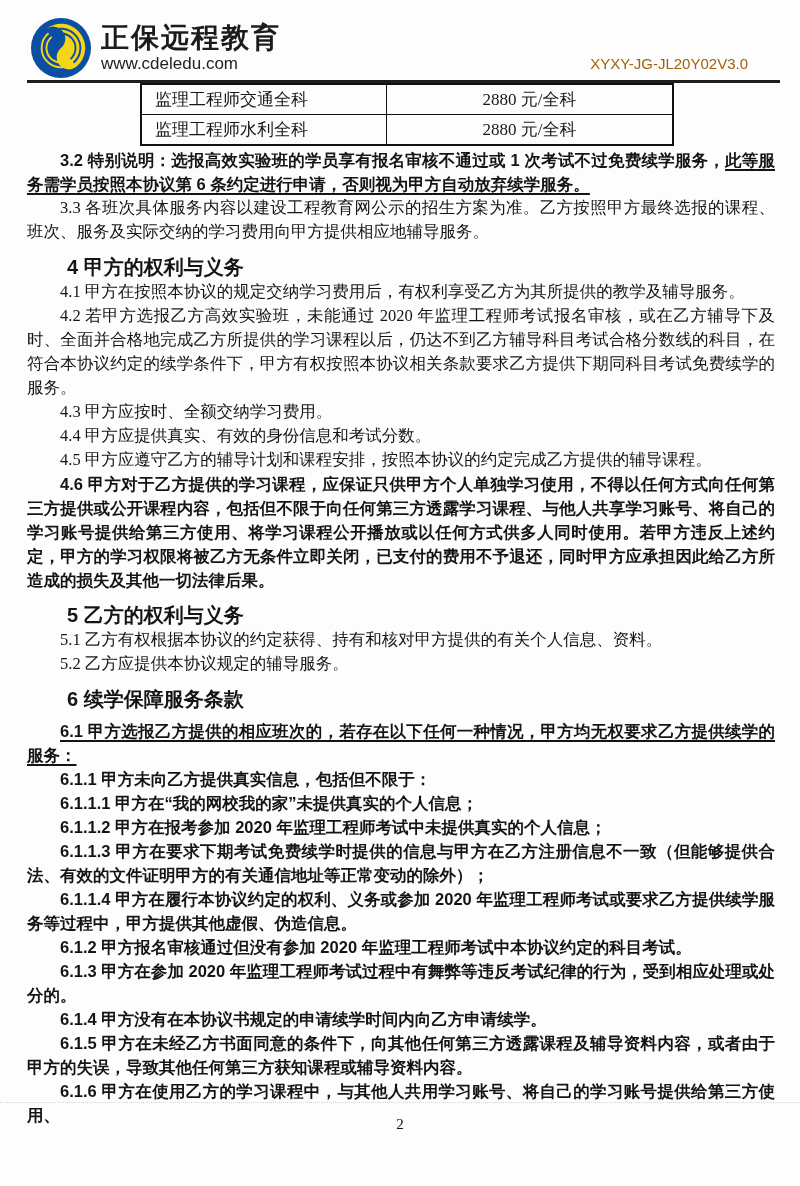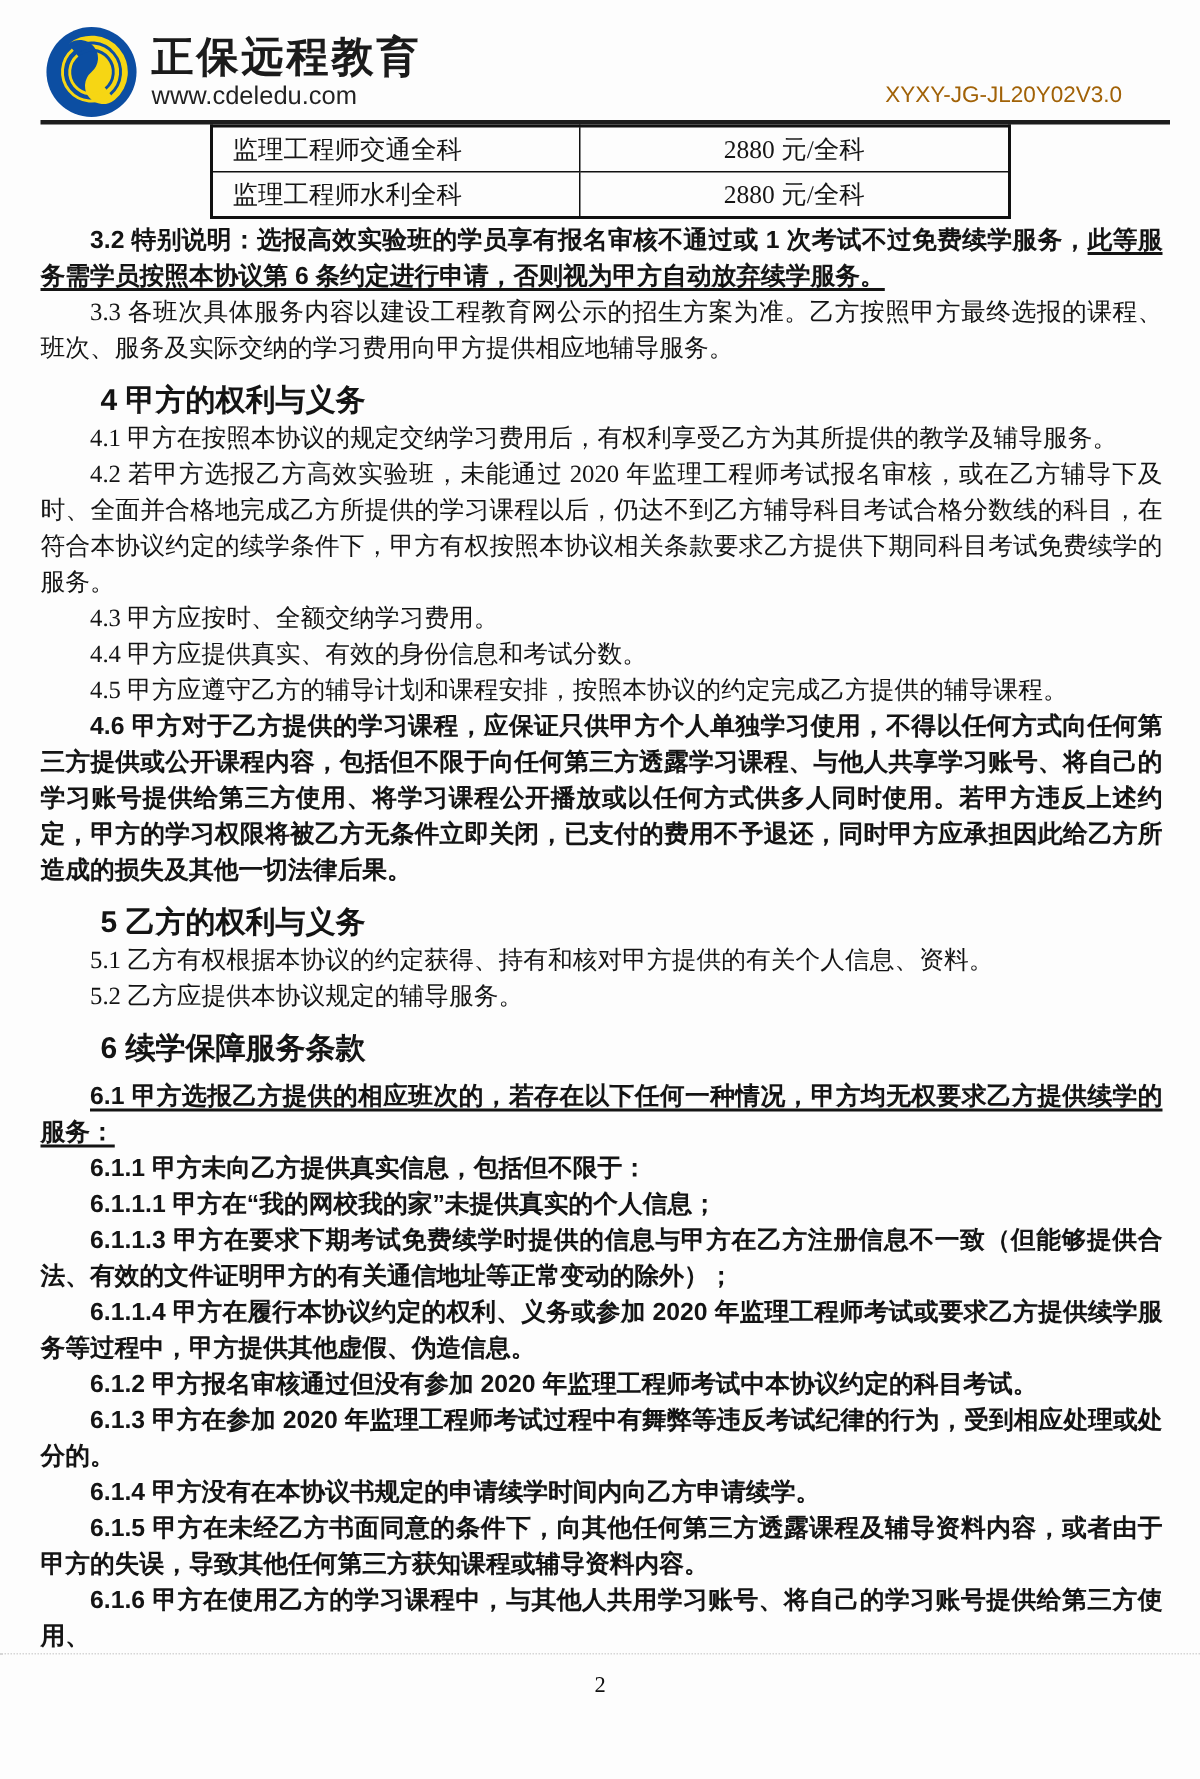--- a/index.html
+++ b/index.html
@@ -104,20 +104,21 @@
     <p class="para b">4.6 甲方对于乙方提供的学习课程，应保证只供甲方个人单独学习使用，不得以任何方式向任何第三方提供或公开课程内容，包括但不限于向任何第三方透露学习课程、与他人共享学习账号、将自己的学习账号提供给第三方使用、将学习课程公开播放或以任何方式供多人同时使用。若甲方违反上述约定，甲方的学习权限将被乙方无条件立即关闭，已支付的费用不予退还，同时甲方应承担因此给乙方所造成的损失及其他一切法律后果。</p>
 
     <p class="hd">5 乙方的权利与义务</p>
     <p class="para">5.1 乙方有权根据本协议的约定获得、持有和核对甲方提供的有关个人信息、资料。</p>
     <p class="para">5.2 乙方应提供本协议规定的辅导服务。</p>
 
     <p class="hd">6 续学保障服务条款</p>
     <p class="para b ul sp-top">6.1 甲方选报乙方提供的相应班次的，若存在以下任何一种情况，甲方均无权要求乙方提供续学的服务：</p>
     <p class="para b">6.1.1 甲方未向乙方提供真实信息，包括但不限于：</p>
     <p class="para b">6.1.1.1 甲方在“我的网校我的家”未提供真实的个人信息；</p>
+    <p class="para b">6.1.1.2 甲方在报考参加 2020 年监理工程师考试中未提供真实的个人信息；</p>
     <p class="para b">6.1.1.3 甲方在要求下期考试免费续学时提供的信息与甲方在乙方注册信息不一致（但能够提供合法、有效的文件证明甲方的有关通信地址等正常变动的除外）；</p>
     <p class="para b">6.1.1.4 甲方在履行本协议约定的权利、义务或参加 2020 年监理工程师考试或要求乙方提供续学服务等过程中，甲方提供其他虚假、伪造信息。</p>
     <p class="para b">6.1.2 甲方报名审核通过但没有参加 2020 年监理工程师考试中本协议约定的科目考试。</p>
     <p class="para b">6.1.3 甲方在参加 2020 年监理工程师考试过程中有舞弊等违反考试纪律的行为，受到相应处理或处分的。</p>
     <p class="para b">6.1.4 甲方没有在本协议书规定的申请续学时间内向乙方申请续学。</p>
     <p class="para b">6.1.5 甲方在未经乙方书面同意的条件下，向其他任何第三方透露课程及辅导资料内容，或者由于甲方的失误，导致其他任何第三方获知课程或辅导资料内容。</p>
     <p class="para b">6.1.6 甲方在使用乙方的学习课程中，与其他人共用学习账号、将自己的学习账号提供给第三方使用、</p>
   </div>
 
   <div class="footer-rule"></div>

